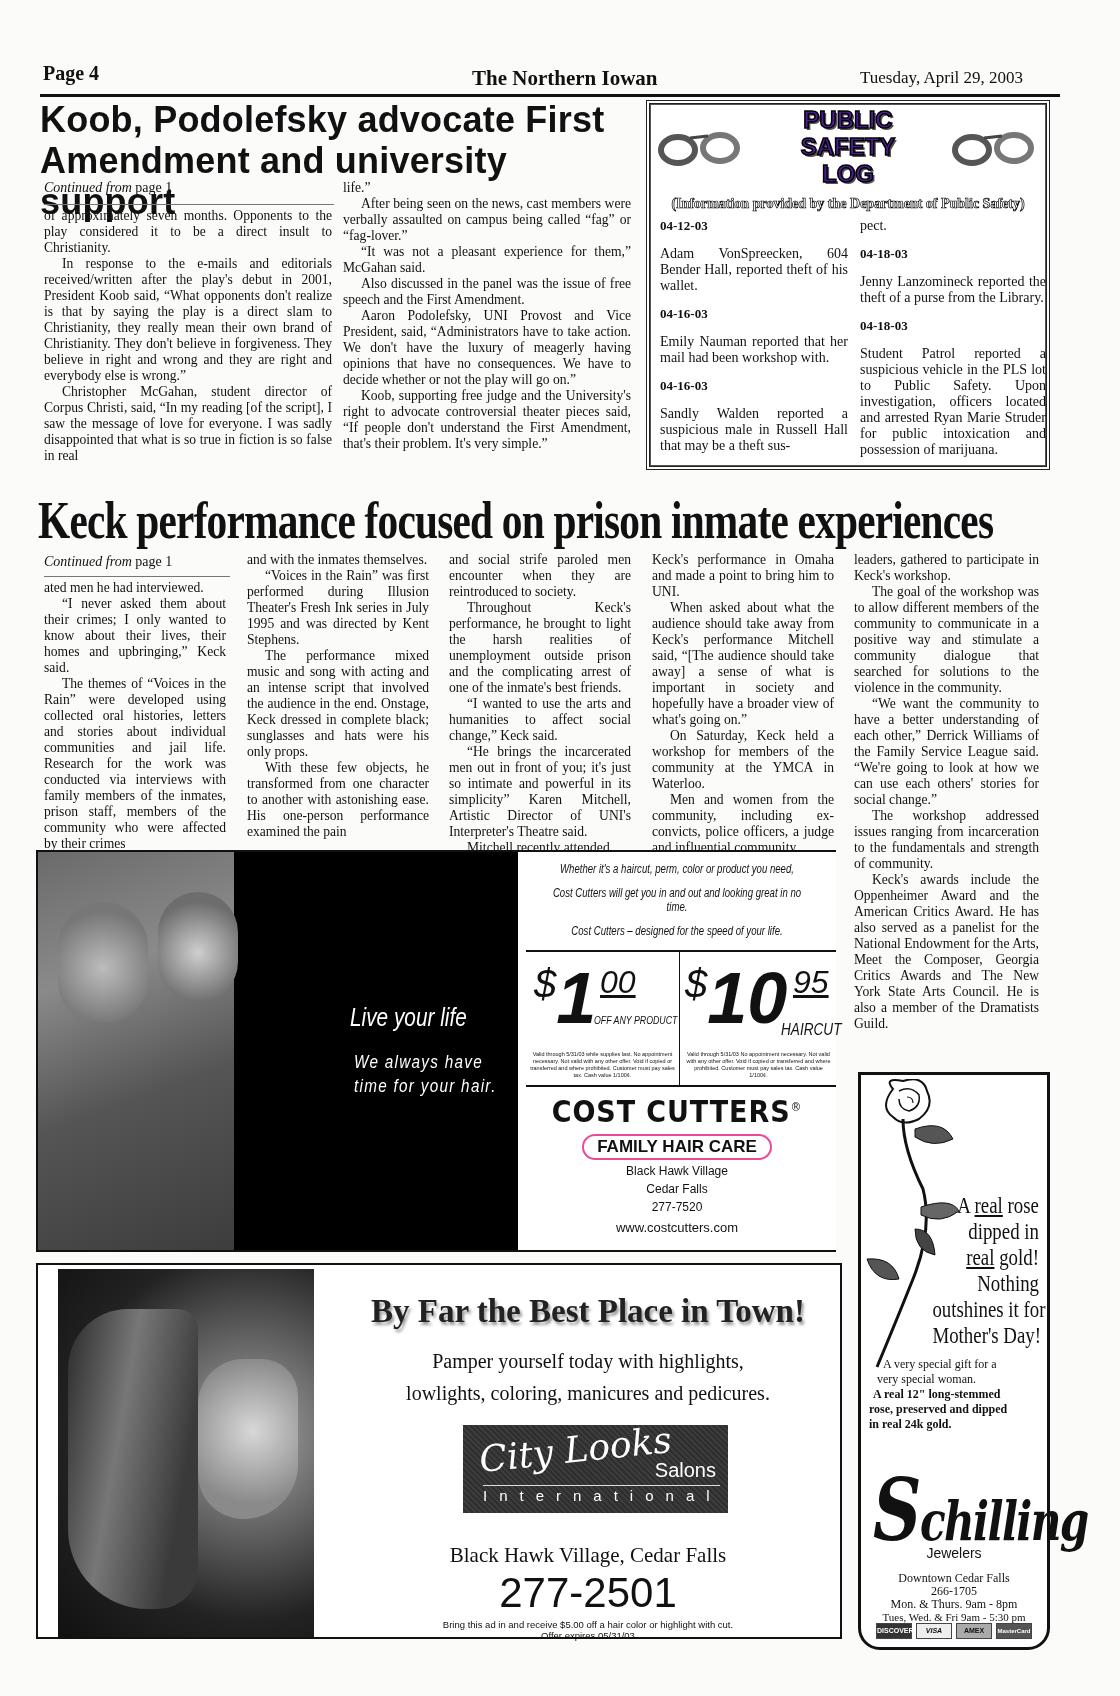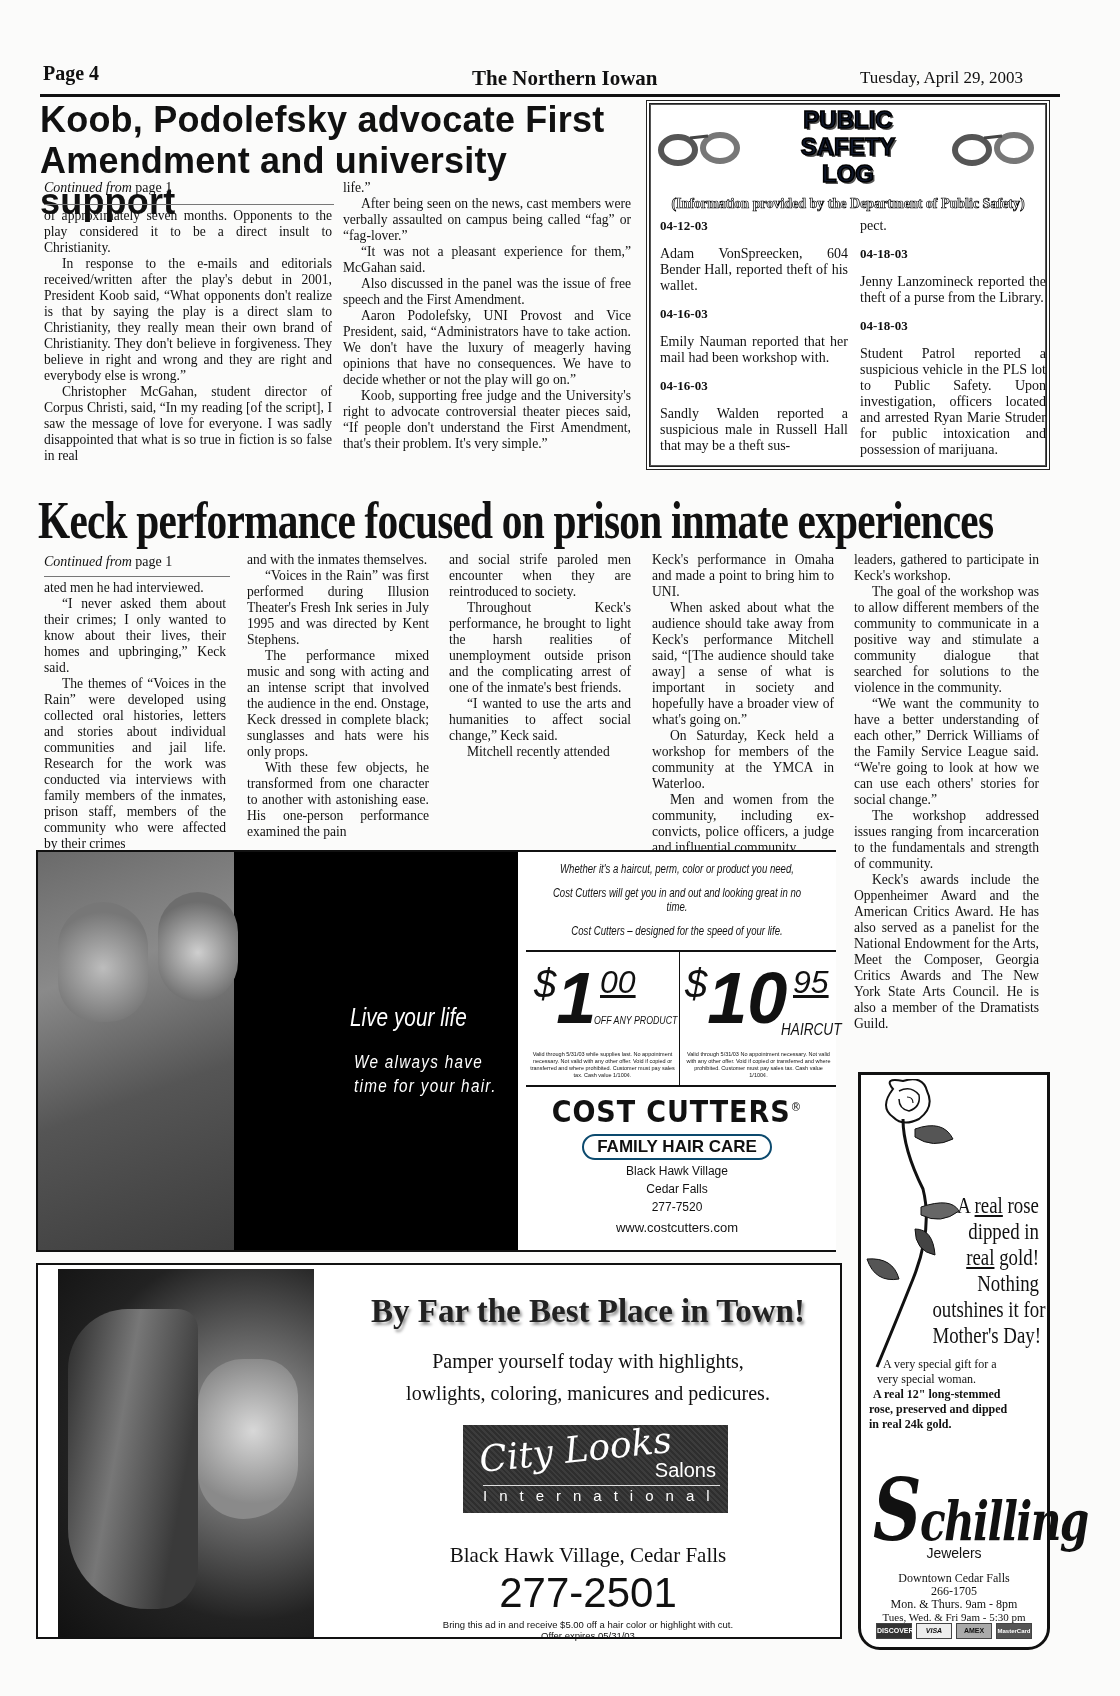--- a/index.html
+++ b/index.html
@@ -18,21 +18,21 @@
 
   
   #h1 { left: 40px; top: 99px; width: 600px; font-family: "Liberation Sans", sans-serif; font-weight: bold; font-size: 36px; line-height: 41px; letter-spacing: 0.2px; }
   #cont1 { left: 44px; top: 180px; width: 290px; font-family: "Liberation Serif", serif; font-size: 14px; padding-bottom: 8px; border-bottom: 1px solid #777; }
   #cont1 i { font-style: italic; }
   #col1a { left: 44px; top: 208px; width: 288px; }
   #col1b { left: 343px; top: 180px; width: 288px; }
 
   
   #safety { left: 646px; top: 100px; width: 404px; height: 370px; border: 4px double #222; box-shadow: inset 0 0 0 1px #555; background: #fff; }
-  #safety .title { position: absolute; left: 0; right: 0; top: 2px; text-align: center; font-family: "Liberation Sans", sans-serif; font-weight: 900; font-size: 24px; line-height: 27px; color: #0f172a; -webkit-text-stroke: 1.5px #000; text-shadow: 2px 2px 0 #555; }
+  #safety .title { position: absolute; left: 0; right: 0; top: 2px; text-align: center; font-family: "Liberation Sans", sans-serif; font-weight: 900; font-size: 24px; line-height: 27px; color: #4c1d95; -webkit-text-stroke: 1.5px #000; text-shadow: 2px 2px 0 #555; }
   .cuffs { position: absolute; top: 22px; width: 90px; height: 40px; }
   #safety .info { position: absolute; left: 0; right: 0; top: 92px; text-align: center; font-family: "Liberation Serif", serif; font-weight: bold; font-size: 14px; color: #fff; -webkit-text-stroke: 0.7px #000; }
   #safety .lcol { position: absolute; left: 10px; top: 114px; width: 188px; }
   #safety .rcol { position: absolute; left: 210px; top: 114px; width: 186px; }
   .entry-date { font-family: "Liberation Serif", serif; font-weight: bold; font-size: 13px; margin-bottom: 12px; }
   .entry-text { font-family: "Liberation Serif", serif; font-size: 14px; line-height: 16px; text-align: justify; margin-bottom: 12px; }
 
   
   #h2 { left: 38px; top: 490px; width: 1024px; font-family: "Liberation Serif", serif; font-weight: bold; font-size: 53px; line-height: 60px; transform: scaleX(0.78); transform-origin: left top; white-space: nowrap; letter-spacing: -1px; }
   #cont2 { left: 44px; top: 554px; width: 186px; font-family: "Liberation Serif", serif; font-size: 14px; padding-bottom: 6px; border-bottom: 1px solid #777; }
@@ -57,21 +57,21 @@
   #coupon1 { left: 0; width: 154px; border-right: 1px solid #111; }
   #coupon2 { left: 155px; width: 155px; }
   .price { position: absolute; top: 10px; font-family: "Liberation Sans", sans-serif; font-style: italic; }
   .price .dol { font-size: 40px; vertical-align: top; }
   .price .big { font-size: 72px; line-height: 72px; font-weight: 600; }
   .price .cents { position: absolute; font-size: 32px; text-decoration: underline; }
   .price-label { position: absolute; font-family: "Liberation Sans", sans-serif; font-style: italic; font-size: 11px; transform: scaleX(0.8); transform-origin: left; white-space: nowrap; }
   .fine { position: absolute; left: 4px; right: 4px; bottom: 6px; font-family: "Liberation Sans", sans-serif; font-size: 5.5px; line-height: 7px; text-align: center; }
   #cc-logo { position: absolute; left: 0; right: 0; top: 242px; text-align: center; font-family: "DejaVu Sans", sans-serif; font-weight: 900; font-size: 30px; letter-spacing: 1px; transform: scaleX(0.9); }
   #cc-logo sup { font-size: 12px; font-weight: normal; }
-  #cc-family { position: absolute; left: 64px; top: 282px; width: 190px; height: 26px; border: 2px solid #0c4a6e; border-radius: 14px; text-align: center; font-family: "Liberation Sans", sans-serif; font-weight: bold; font-size: 17px; line-height: 22px; }
+  #cc-family { position: absolute; left: 64px; top: 282px; width: 190px; height: 26px; border: 2px solid #ec4899; border-radius: 14px; text-align: center; font-family: "Liberation Sans", sans-serif; font-weight: bold; font-size: 17px; line-height: 22px; }
   .cc-addr { position: absolute; left: 0; right: 0; text-align: center; font-family: "Liberation Sans", sans-serif; font-size: 12px; }
 
   
   #cl-ad { left: 36px; top: 1263px; width: 806px; height: 376px; border: 2px solid #111; background: #fff; }
   #cl-photo { position: absolute; left: 20px; top: 4px; width: 256px; height: 368px; background: radial-gradient(ellipse at 75% 45%, #aaa 0%, #6a6a6a 30%, #222 65%, #111 100%); }
   #cl-photo .hair { position: absolute; left: 10px; top: 40px; width: 130px; height: 300px; border-radius: 60px 20px 40px 80px; background: linear-gradient(100deg, #2a2a2a, #777 40%, #3a3a3a 80%); }
   #cl-photo .face { position: absolute; left: 140px; top: 90px; width: 100px; height: 160px; border-radius: 50px 40px 60px 50px; background: radial-gradient(circle at 55% 45%, #d8d8d8, #8a8a8a 70%); }
   #cl-head { position: absolute; left: 300px; top: 28px; width: 500px; text-align: center; font-family: "Liberation Serif", serif; font-weight: bold; font-size: 33px; color: #222; text-shadow: 2px 3px 3px #999; }
   #cl-sub { position: absolute; left: 300px; top: 80px; width: 500px; text-align: center; font-family: "Liberation Serif", serif; font-size: 20px; line-height: 32px; }
   #cl-logo { position: absolute; left: 425px; top: 96px; width: 265px; height: 88px; margin-top: 64px; background: repeating-linear-gradient(45deg, #3c3c3c 0 2px, #2e2e2e 2px 4px); color: #fff; }
@@ -165,20 +165,21 @@
 <div class="abs body-text kcol" id="kcol2">
   <p class="noindent">and with the inmates themselves.</p>
   <p>“Voices in the Rain” was first performed during Illusion Theater's Fresh Ink series in July 1995 and was directed by Kent Stephens.</p>
   <p>The performance mixed music and song with acting and an intense script that involved the audience in the end. Onstage, Keck dressed in complete black; sunglasses and hats were his only props.</p>
   <p>With these few objects, he transformed from one character to another with astonishing ease. His one-person performance examined the pain</p>
 </div>
 <div class="abs body-text kcol" id="kcol3">
   <p class="noindent">and social strife paroled men encounter when they are reintroduced to society.</p>
   <p>Throughout Keck's performance, he brought to light the harsh realities of unemployment outside prison and the complicating arrest of one of the inmate's best friends.</p>
   <p>“I wanted to use the arts and humanities to affect social change,” Keck said.</p>
+  <p>“He brings the incarcerated men out in front of you; it's just so intimate and powerful in its simplicity” Karen Mitchell, Artistic Director of UNI's Interpreter's Theatre said.</p>
   <p>Mitchell recently attended</p>
 </div>
 <div class="abs body-text kcol" id="kcol4">
   <p class="noindent">Keck's performance in Omaha and made a point to bring him to UNI.</p>
   <p>When asked about what the audience should take away from Keck's performance Mitchell said, “[The audience should take away] a sense of what is important in society and hopefully have a broader view of what's going on.”</p>
   <p>On Saturday, Keck held a workshop for members of the community at the YMCA in Waterloo.</p>
   <p>Men and women from the community, including ex-convicts, police officers, a judge and influential community</p>
 </div>
 <div class="abs body-text kcol" id="kcol5">
   <p class="noindent">leaders, gathered to participate in Keck's workshop.</p>

